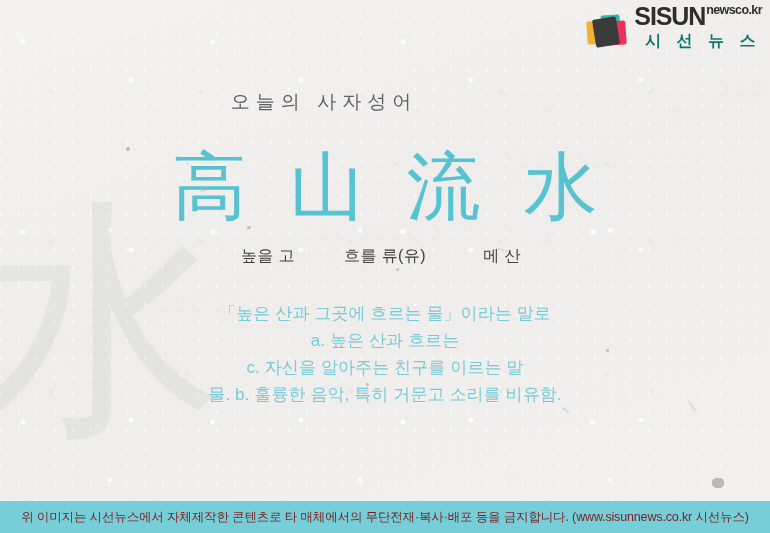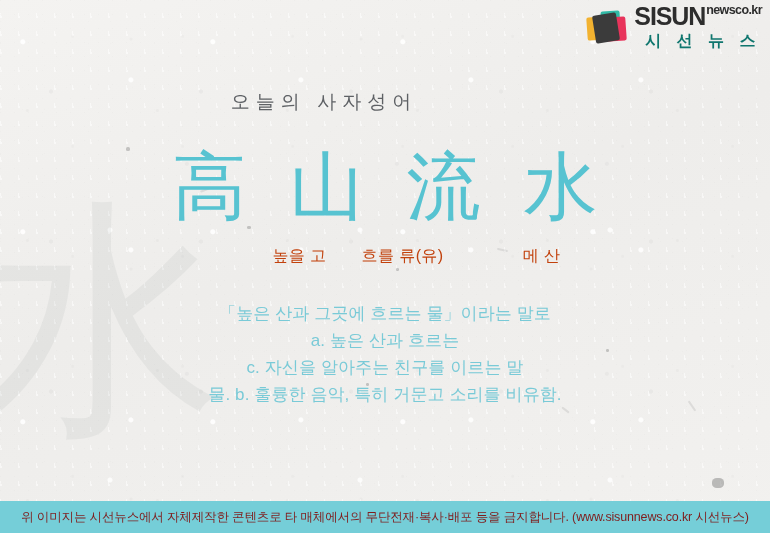--- a/index.html
+++ b/index.html
@@ -66,21 +66,21 @@
     user-select: none;
     pointer-events: none;
   }
 
   
   .logo {
     position: absolute;
     top: 5px;
     right: 8px;
     display: flex;
-    align-items: center;
+    align-items: flex-end;
     gap: 7px;
   }
   .logo-mark {
     position: relative;
     width: 40px;
     height: 40px;
     flex: 0 0 auto;
   }
   .logo-mark span {
     position: absolute;
@@ -186,25 +186,25 @@
   .gloss-row {
     position: absolute;
     top: 246px;
     left: 0;
     width: 770px;
     display: flex;
     justify-content: center;
   }
   .gloss-cell {
     width: 117px;
-    text-align: right;
+    text-align: center;
     font-family: "Liberation Sans", "DejaVu Sans", sans-serif;
     font-size: 16px;
     letter-spacing: 0.4px;
-    color: #c2410c;
+    color: #404040;
   }
 
   
   .description {
     position: absolute;
     top: 300px;
     left: 0;
     width: 770px;
     text-align: center;
     font-family: "Liberation Sans", "DejaVu Sans", sans-serif;

